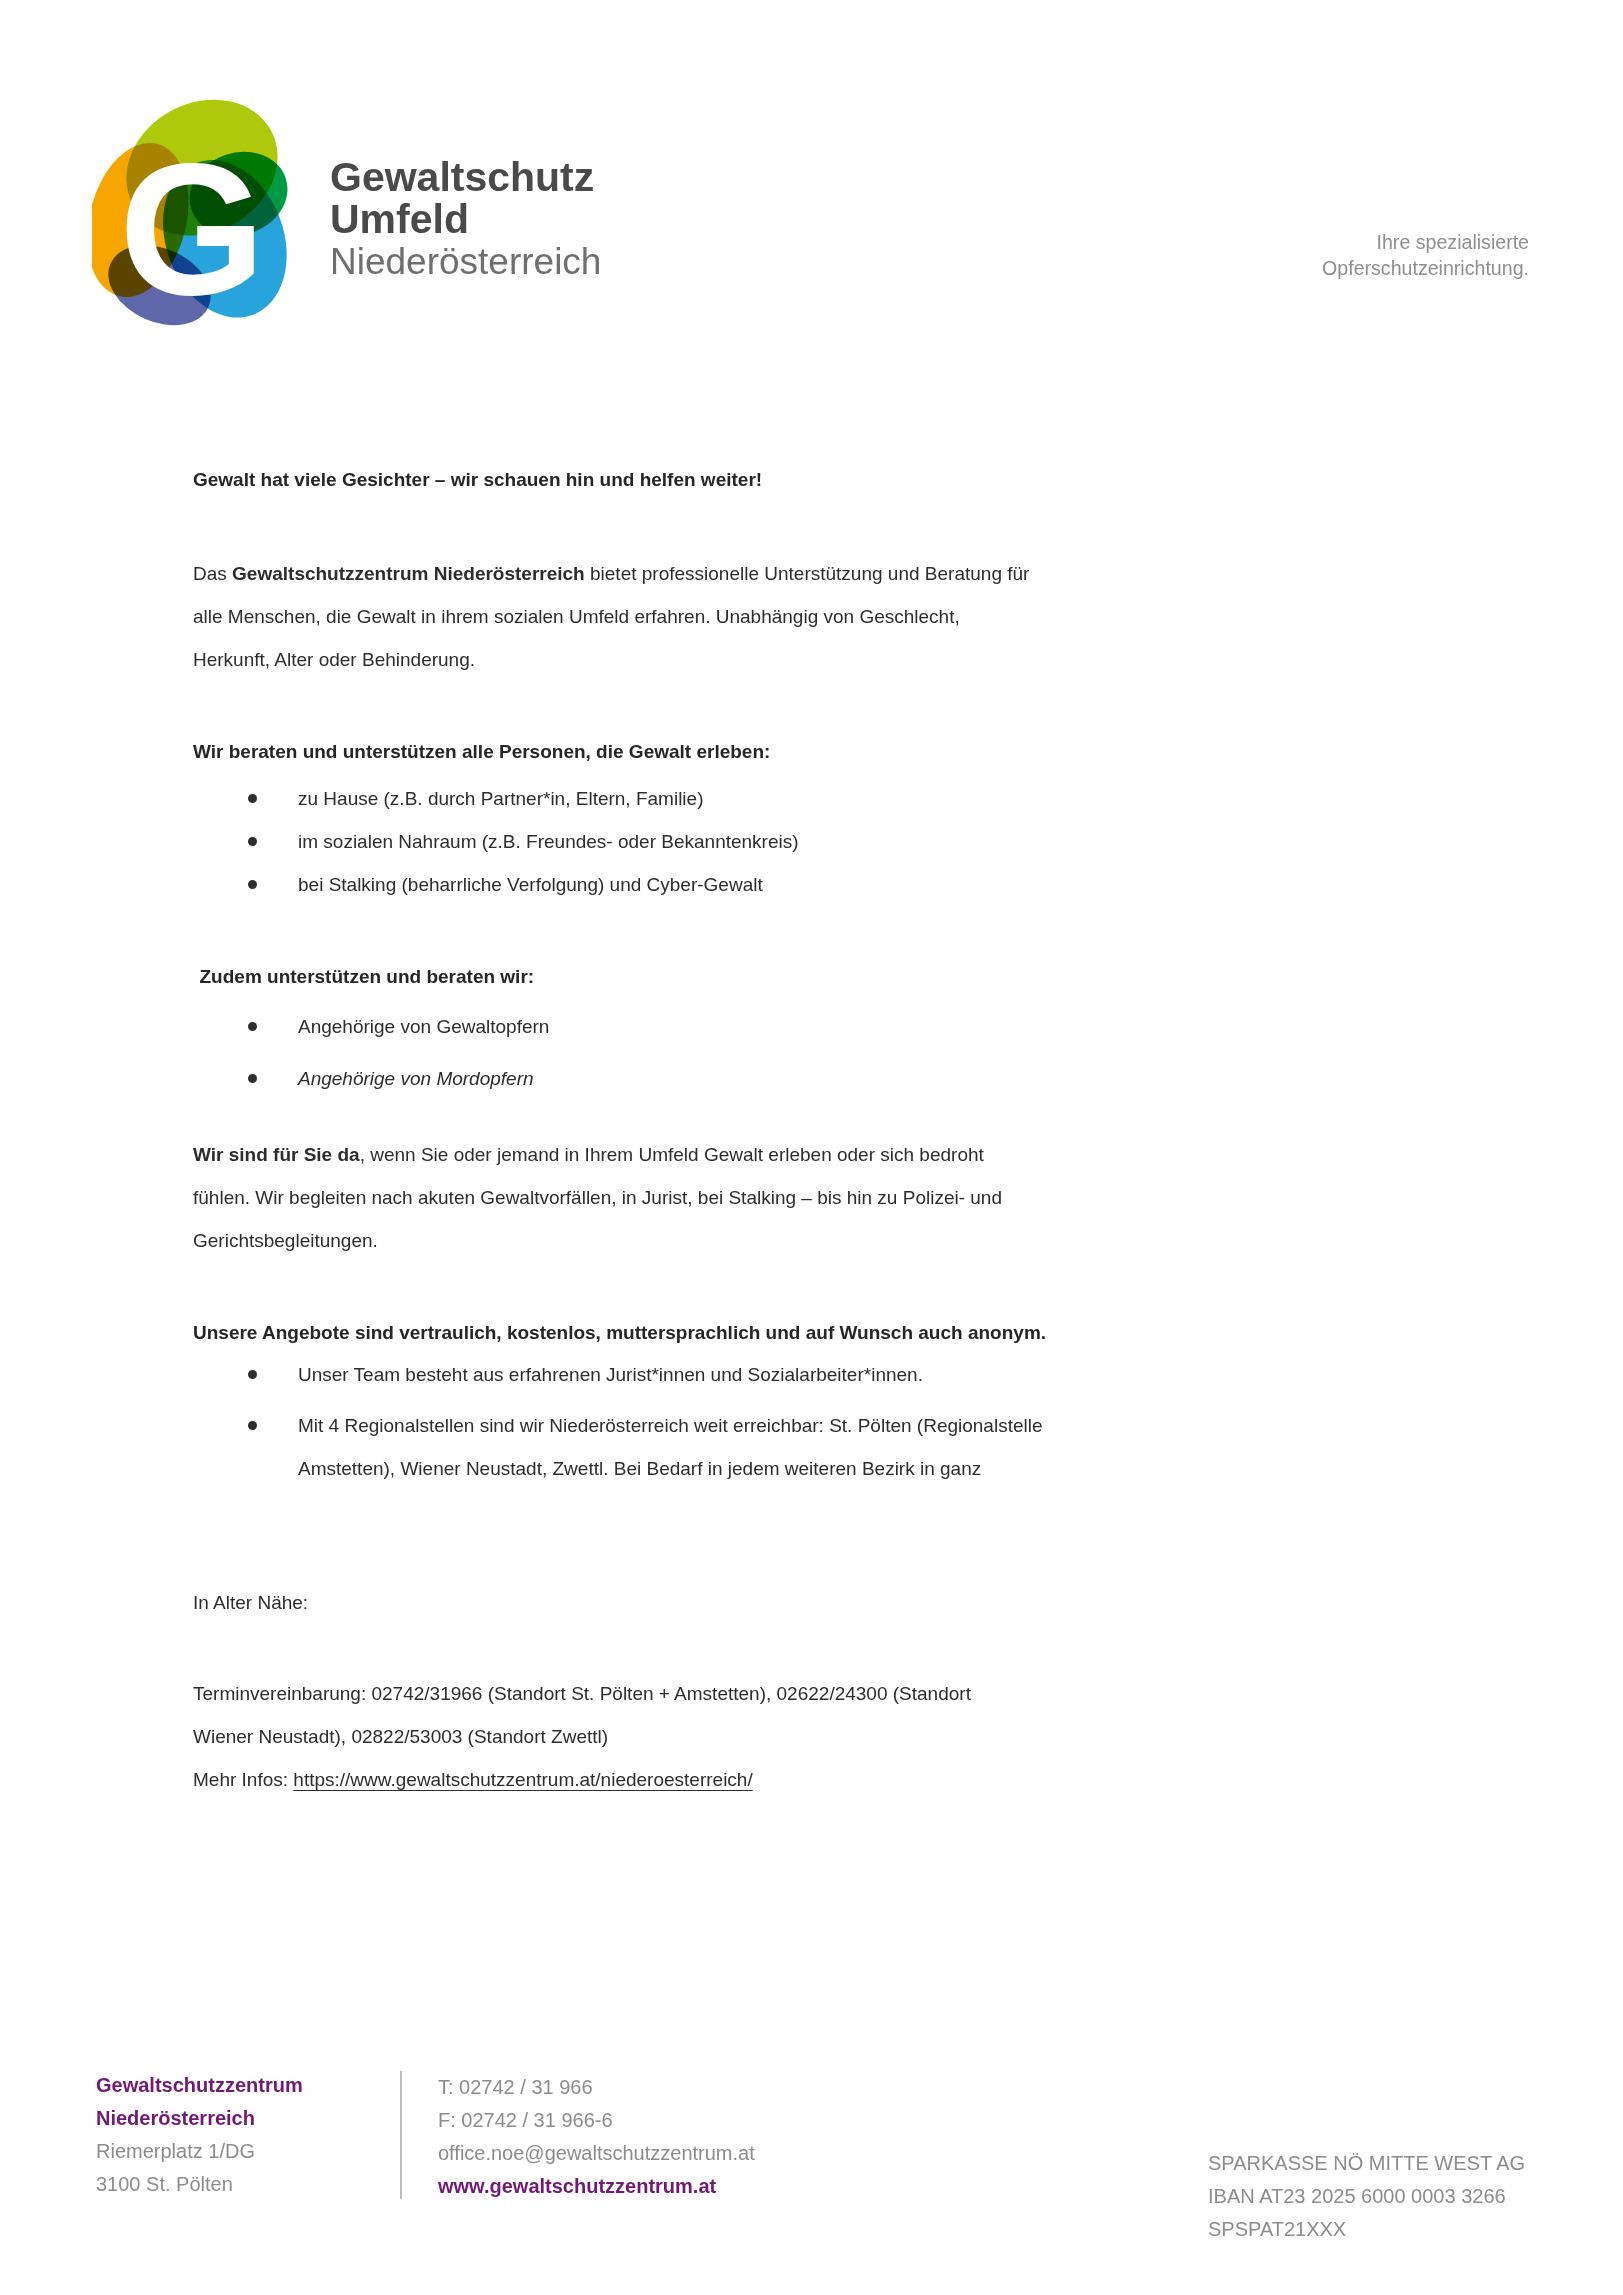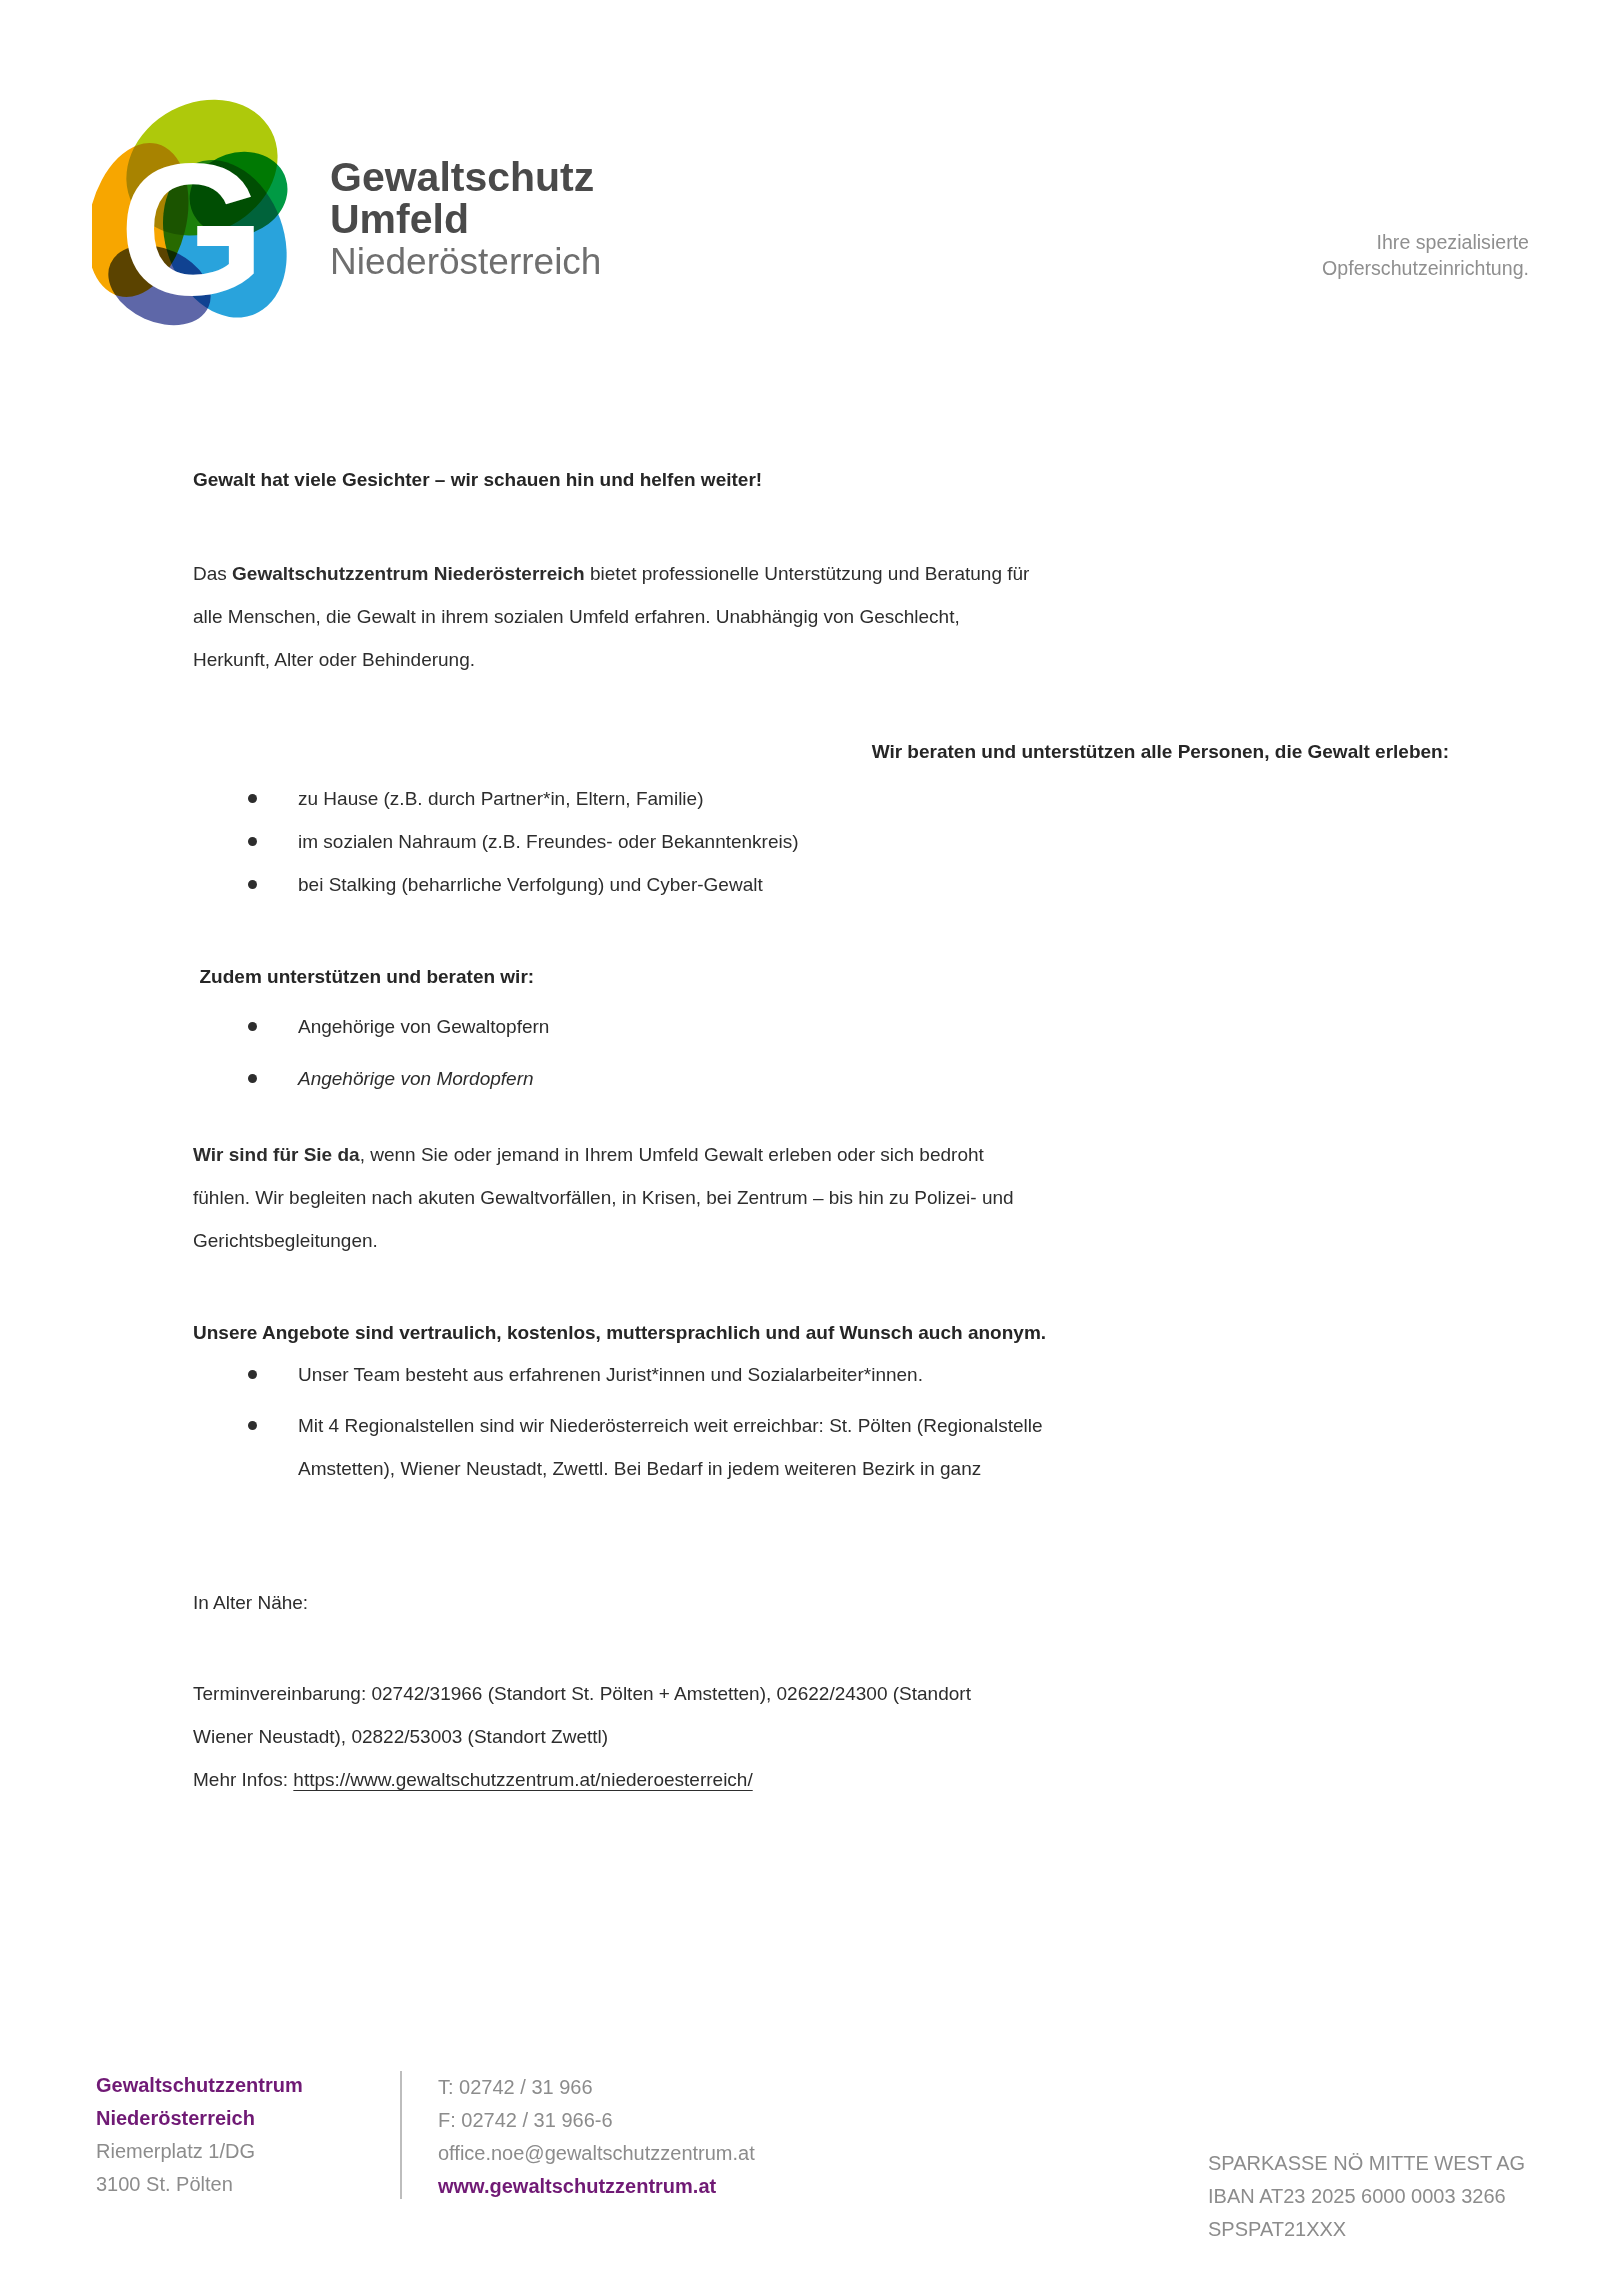--- a/index.html
+++ b/index.html
@@ -72,36 +72,36 @@
   </div>
 
   <div class="blk b-title" style="top:458px;">Gewalt hat viele Gesichter – wir schauen hin und helfen weiter!</div>
 
   <div class="blk" style="top:552px;">
     <span class="line"><span>Das </span><span class="bold">Gewaltschutzzentrum Niederösterreich</span><span> bietet professionelle Unterstützung und Beratung für</span></span>
     <span class="line">alle Menschen, die Gewalt in ihrem sozialen Umfeld erfahren. Unabhängig von Geschlecht,</span>
     <span class="line">Herkunft, Alter oder Behinderung.</span>
   </div>
 
-  <div class="blk b-title" style="top:730px;text-align:right;">Wir beraten und unterstützen alle Personen, die Gewalt erleben:</div>
+  <div class="blk b-title" style="top:730px;">Wir beraten und unterstützen alle Personen, die Gewalt erleben:</div>
   <ul class="bl blk" style="top:777px;">
     <li>zu Hause (z.B. durch Partner*in, Eltern, Familie)</li>
     <li>im sozialen Nahraum (z.B. Freundes- oder Bekanntenkreis)</li>
     <li>bei Stalking (beharrliche Verfolgung) und Cyber-Gewalt</li>
   </ul>
 
   <div class="blk b-title indent" style="top:955px;">Zudem unterstützen und beraten wir:</div>
   <ul class="bl blk" style="top:1005px;">
     <li>Angehörige von Gewaltopfern</li>
     <li style="margin-top:9px;font-style:italic;">Angehörige von Mordopfern</li>
   </ul>
 
   <div class="blk" style="top:1133px;">
     <span class="line"><span class="bold">Wir sind für Sie da</span><span>, wenn Sie oder jemand in Ihrem Umfeld Gewalt erleben oder sich bedroht</span></span>
-    <span class="line">fühlen. Wir begleiten nach akuten Gewaltvorfällen, in Krisen, bei Zentrum – bis hin zu Polizei- und</span>
+    <span class="line">fühlen. Wir begleiten nach akuten Gewaltvorfällen, in Jurist, bei Stalking – bis hin zu Polizei- und</span>
     <span class="line">Gerichtsbegleitungen.</span>
   </div>
 
   <div class="blk b-title" style="top:1311px;">Unsere Angebote sind vertraulich, kostenlos, muttersprachlich und auf Wunsch auch anonym.</div>
   <ul class="bl blk" style="top:1353px;">
     <li>Unser Team besteht aus erfahrenen Jurist*innen und Sozialarbeiter*innen.</li>
     <li style="margin-top:7.9px;">
       <span class="line">Mit 4 Regionalstellen sind wir Niederösterreich weit erreichbar: St. Pölten (Regionalstelle</span>
       <span class="line">Amstetten), Wiener Neustadt, Zwettl. Bei Bedarf in jedem weiteren Bezirk in ganz</span>
     </li>

